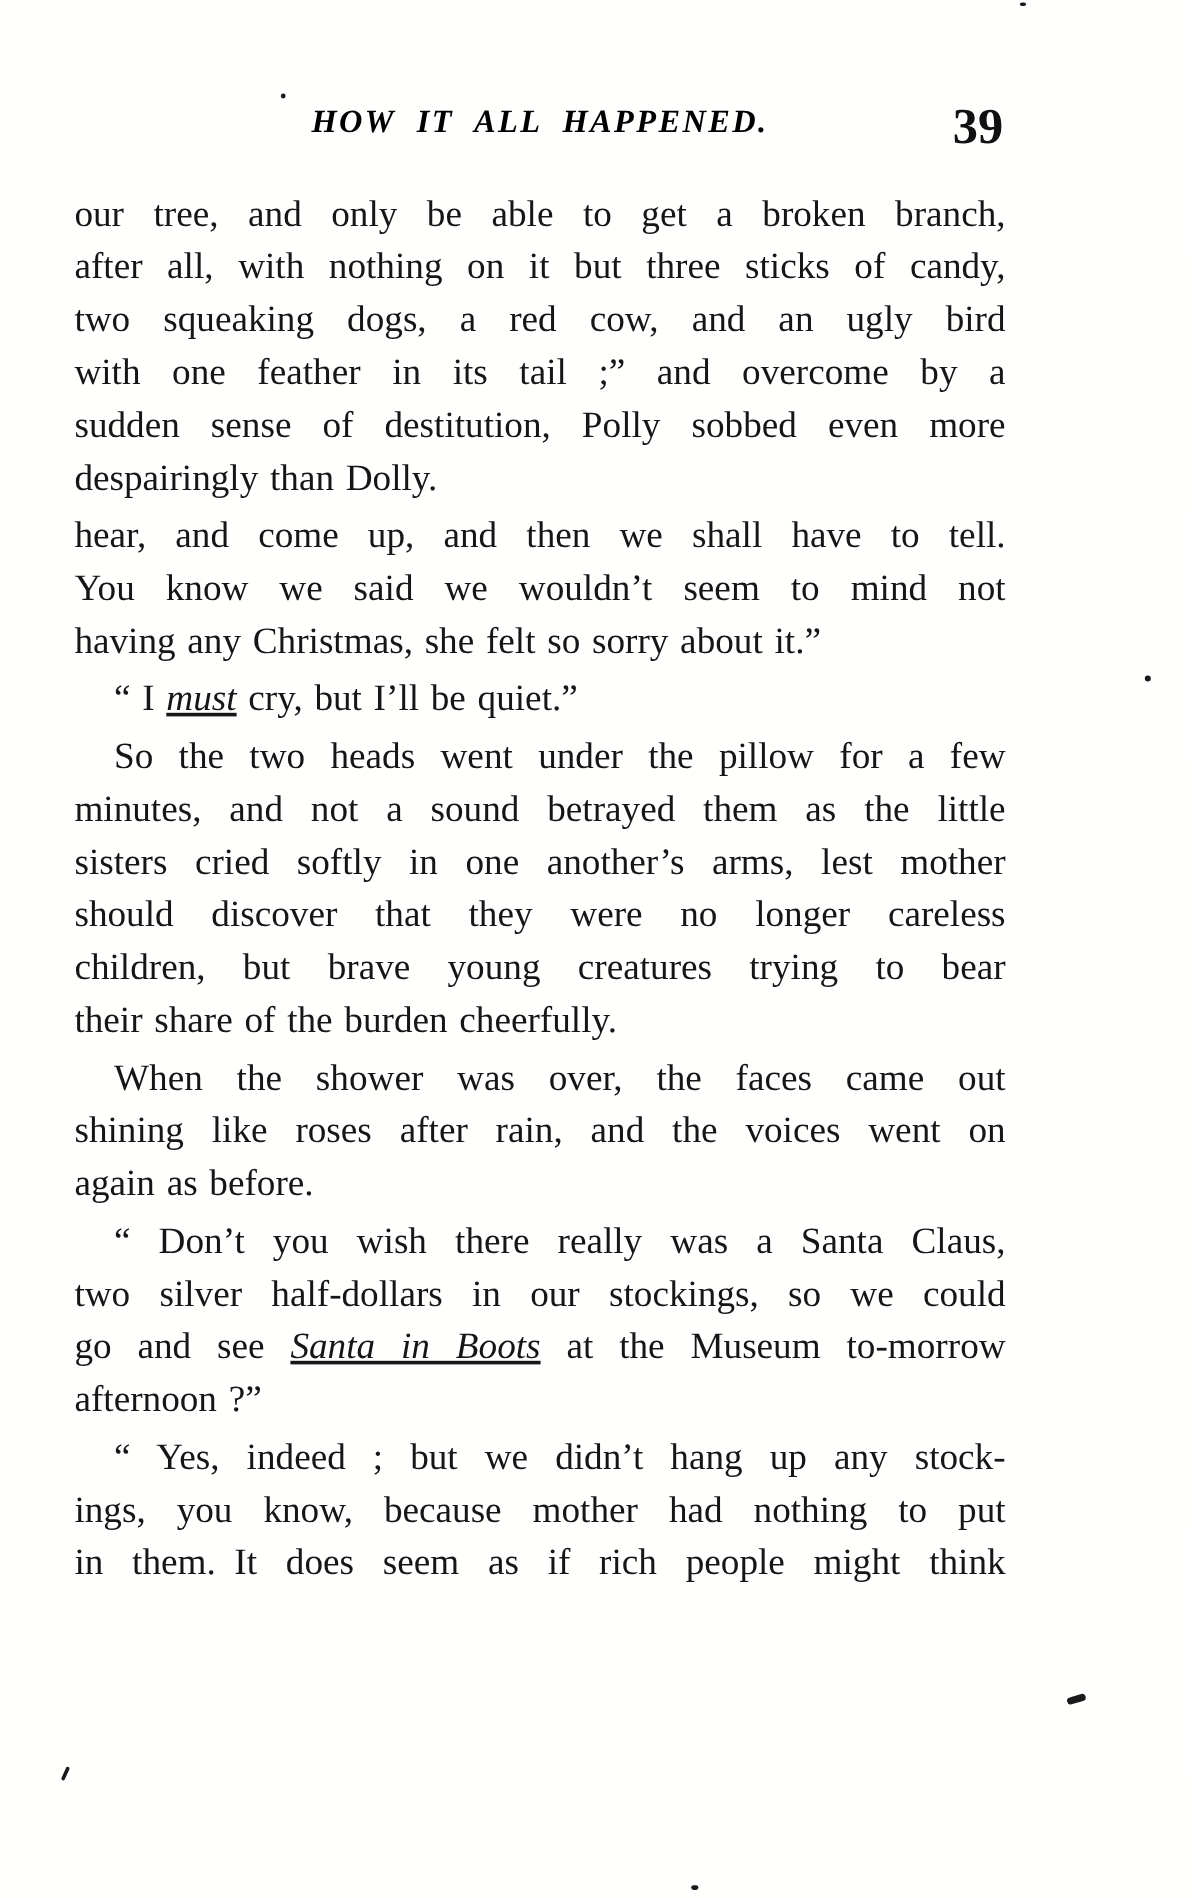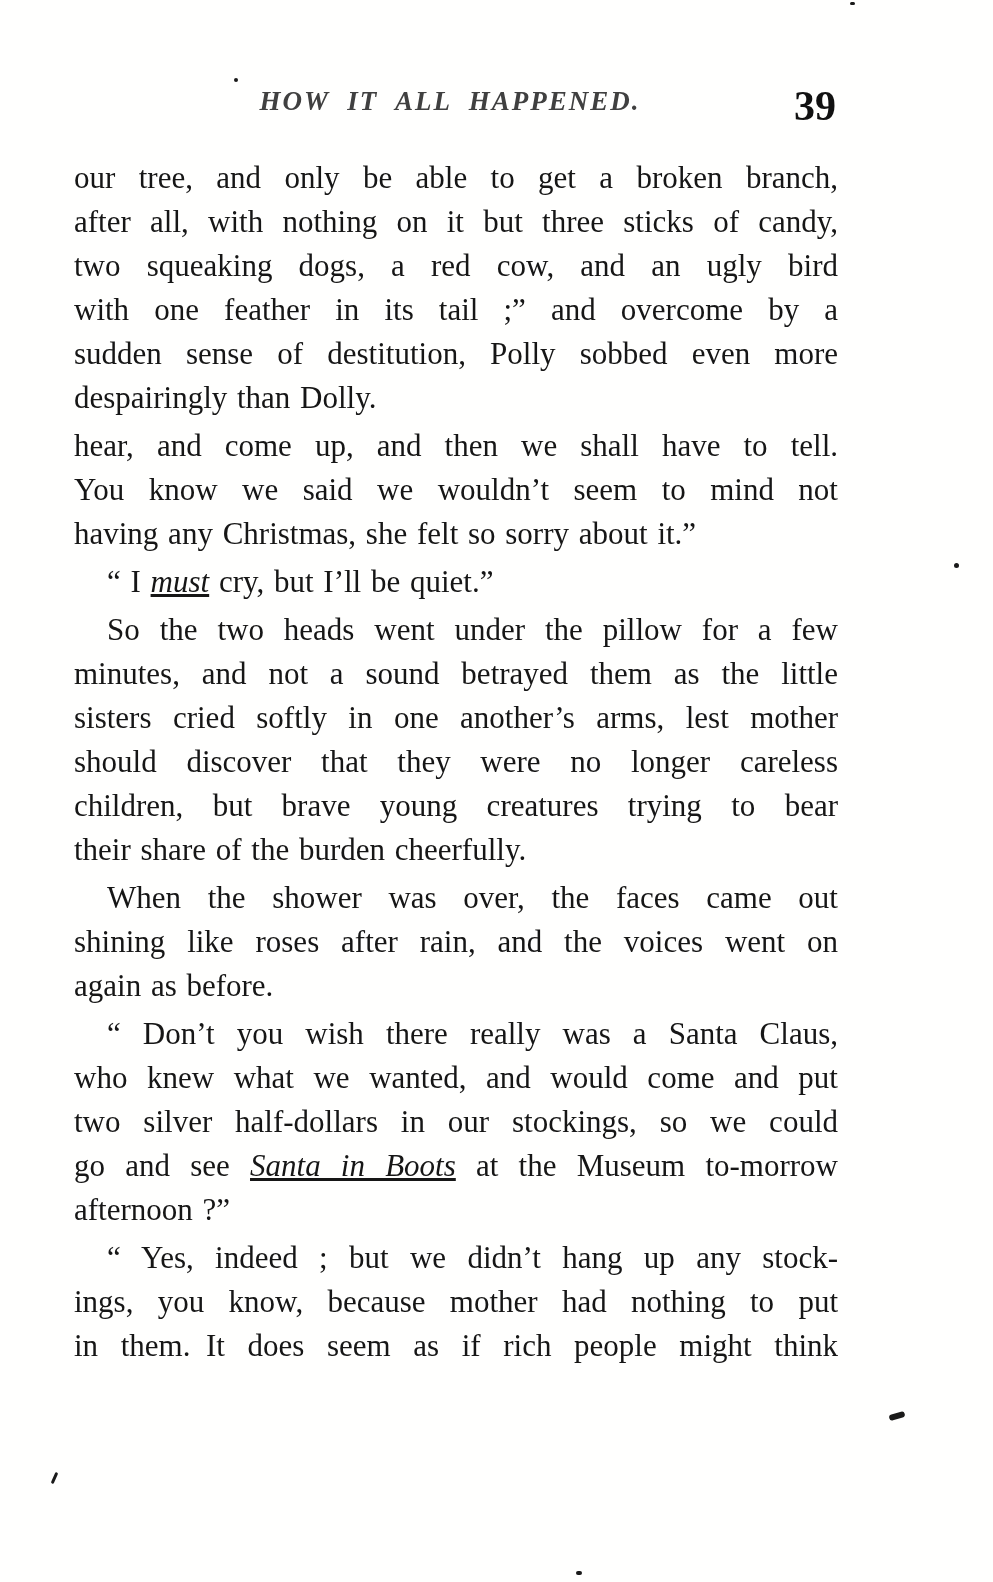--- a/index.html
+++ b/index.html
@@ -23,37 +23,37 @@
     padding-top: 86px;
     height: 40px;
   }
   .running-title {
     text-align: center;
     font-style: italic;
     font-weight: bold;
     font-size: 27px;
     letter-spacing: 2px;
     word-spacing: 9px;
-    color: #404040;
+    color: #000000;
   }
   .page-number {
     position: absolute;
     right: 2px;
     top: 82px;
     font-weight: bold;
     font-size: 42px;
     color: #111;
   }
   .body-text {
     margin-top: 30px;
     font-size: 31px;
     line-height: 44px;
     word-spacing: 2px;
   }
-  .para { margin: 0 0 4px 12px; }
+  .para { margin: 0 0 4px 0; }
   .line {
     text-align: justify;
     text-align-last: justify;
   }
   .line.last { text-align-last: left; }
   .para.indent .line.first { text-indent: 33px; }
   .italic { font-style: italic; text-decoration: underline; }
   .speck {
     position: absolute;
     background: #1a1a1a;
@@ -103,21 +103,20 @@
           <div class="line"><span>children, but brave young creatures trying to bear</span></div>
           <div class="line last"><span>their share of the burden cheerfully.</span></div>
         </div>
         <div class="para indent">
           <div class="line first"><span>When the shower was over, the faces came out</span></div>
           <div class="line"><span>shining like roses after rain, and the voices went on</span></div>
           <div class="line last"><span>again as before.</span></div>
         </div>
         <div class="para indent">
           <div class="line first"><span>“ Don’t you wish there really was a Santa Claus,</span></div>
-          <div class="line"><span>who knew what we wanted, and would come and put</span></div>
           <div class="line"><span>two silver half-dollars in our stockings, so we could</span></div>
           <div class="line"><span>go and see </span><span class="italic">Santa in Boots</span><span> at the Museum to-morrow</span></div>
           <div class="line last"><span>afternoon ?”</span></div>
         </div>
         <div class="para indent">
           <div class="line first"><span>“ Yes, indeed ; but we didn’t hang up any stock-</span></div>
           <div class="line"><span>ings, you know, because mother had nothing to put</span></div>
           <div class="line"><span>in them. It does seem as if rich people might think</span></div>
         </div>
       </div>

